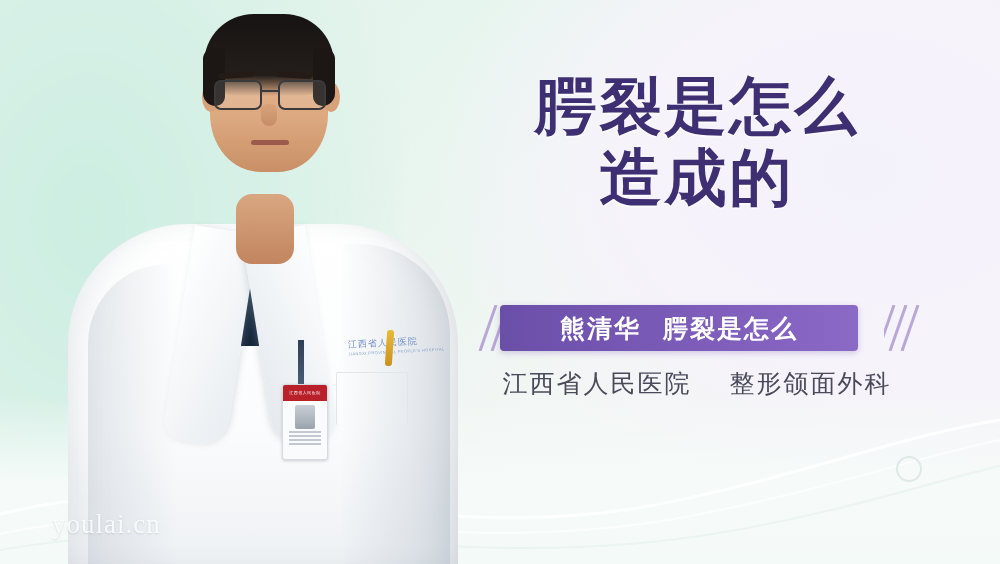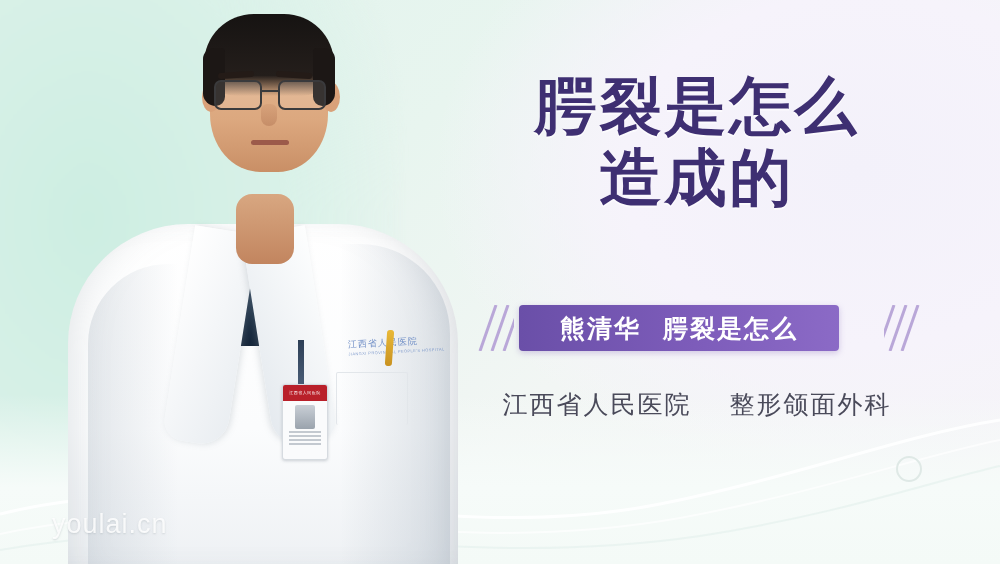--- a/index.html
+++ b/index.html
@@ -329,23 +329,23 @@
     line-height: 1.16;
     letter-spacing: 3px;
     text-align: center;
     text-shadow: 0 2px 0 rgba(255,255,255,0.6);
   }
   .title .line2 {
     display: block;
   }
   .name-bar {
     position: absolute;
-    left: 519px;
+    left: 500px;
     top: 305px;
-    width: 320px;
+    width: 358px;
     height: 46px;
     background: linear-gradient(to right, #6a4fa8 0%, #7d5cba 55%, #8b6ac6 100%);
     border-radius: 4px;
     display: flex;
     align-items: center;
     justify-content: center;
     color: #ffffff;
     font-size: 25px;
     font-weight: bold;
     letter-spacing: 2px;
@@ -359,39 +359,40 @@
     position: absolute;
     top: 305px;
     width: 40px;
     height: 46px;
   }
   .hatch.left { left: 474px; }
   .hatch.right { left: 884px; }
   .affil {
     position: absolute;
     left: 462px;
-    top: 388px;
+    top: 367px;
     width: 470px;
     text-align: center;
     color: #4a4a5a;
     font-size: 25px;
     letter-spacing: 2px;
   }
   .affil .sep {
     display: inline-block;
     width: 20px;
   }
   .watermark {
     position: absolute;
     left: 52px;
     bottom: 24px;
     color: rgba(255,255,255,0.85);
     font-size: 27px;
     letter-spacing: 1px;
     text-shadow: 0 1px 2px rgba(150,160,165,0.35);
+    font-family: Liberation Serif, serif;
   }
 </style>
 </head>
 <body>
 
 <div class="stage">
 
   <div class="bg-blob-left"></div>
   <div class="bg-blob-right"></div>
   <div class="bg-bottom"></div>

